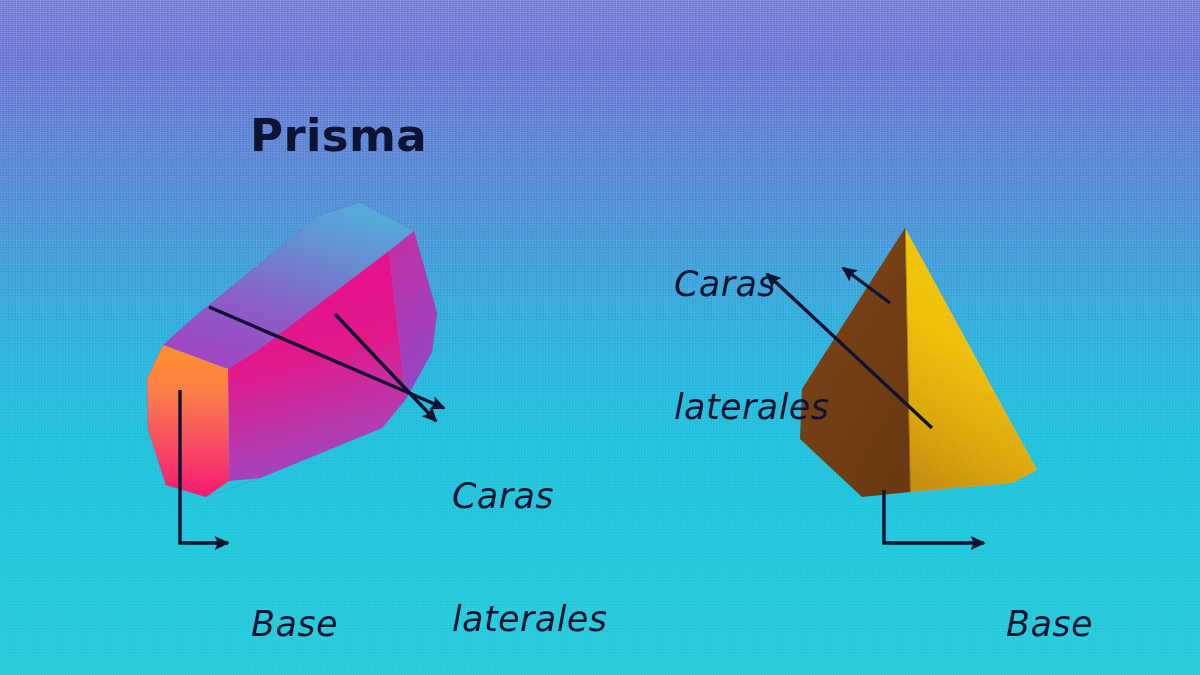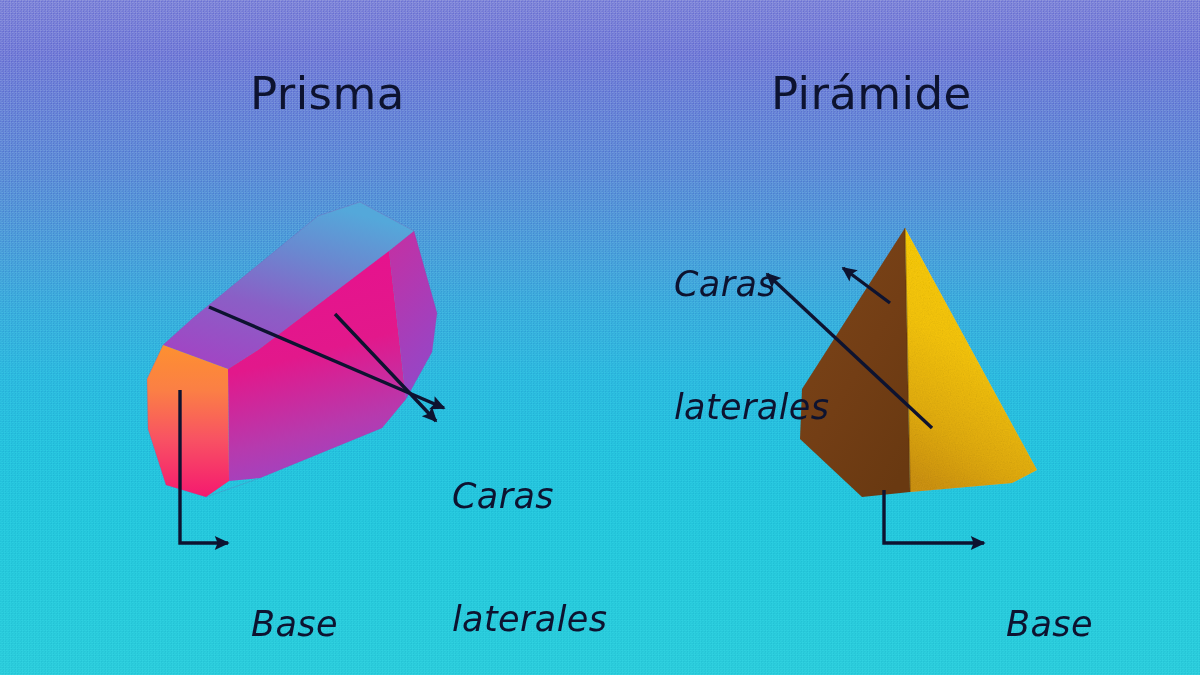--- a/index.html
+++ b/index.html
@@ -71,21 +71,22 @@
   }
   
   .txt {
     position: absolute;
     color: #0d1330;
     white-space: pre;
     letter-spacing: 0.4px;
   }
   .title {
     font-size: 45px;
-    font-weight: 400;
+    font-weight: 700;
+    margin-top: 42px;
   }
   .label {
     font-size: 35px;
     font-weight: 400;
     line-height: 1.18;
     font-style: italic;
   }
   .label-line { display: block; }
 </style>
 </head>
@@ -182,21 +183,20 @@
     </g>
 
     <line x1="890" y1="303" x2="843" y2="268" stroke="#0d1330" stroke-width="3.4" marker-end="url(#arrowhead)"></line>
     <line x1="932" y1="428" x2="767" y2="274" stroke="#0d1330" stroke-width="3.4" marker-end="url(#arrowhead)"></line>
 
     <path d="M 884 490 L 884 543 L 984 543" fill="none" stroke="#0d1330" stroke-width="3.4" marker-end="url(#arrowhead)"></path>
   </svg>
 
   <div class="txt title" style="left:250px; top:67px;">Prisma</div>
 
-  <div class="txt title" style="left:771px; top:67px;">Pirámide</div>
 
   <div class="txt label" style="left:452px; top:393px;">
     <span class="label-line">Caras</span>
     <span class="label-line">laterales</span>
   </div>
 
   <div class="txt label" style="left:251px; top:521px;">
     <span class="label-line">Base</span>
   </div>
 

